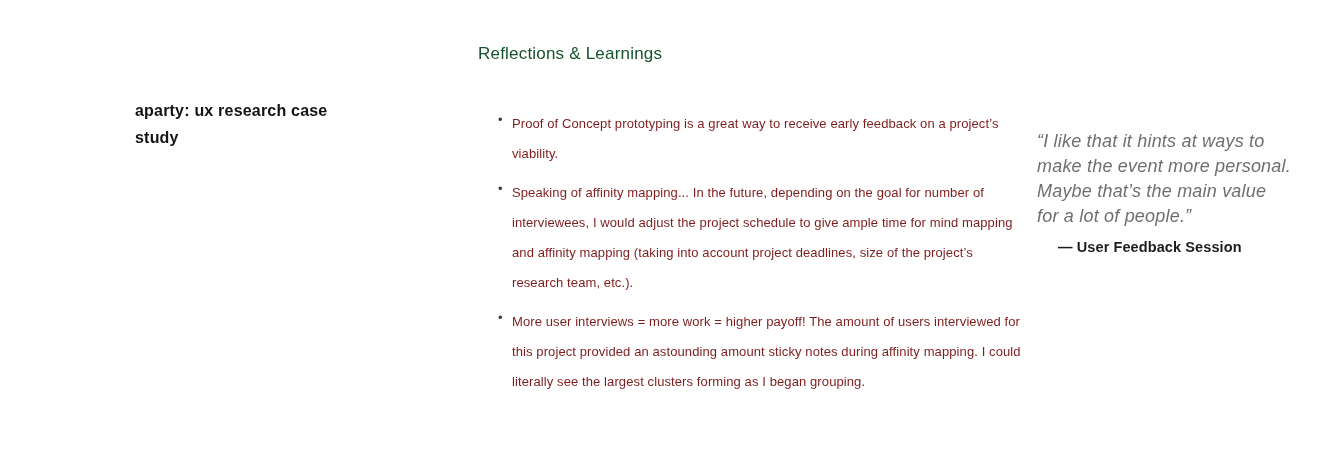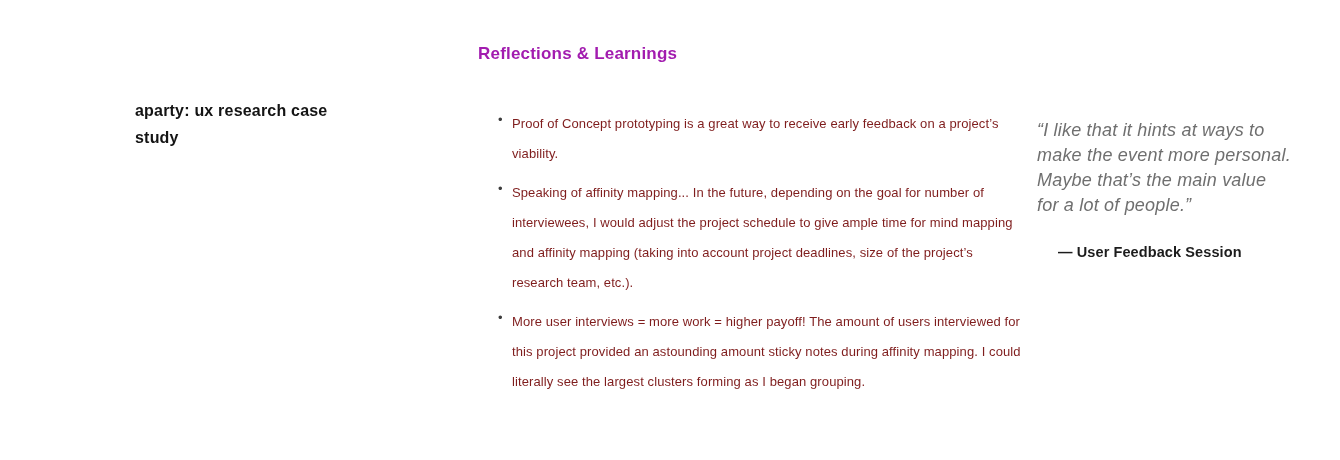--- a/index.html
+++ b/index.html
@@ -21,23 +21,23 @@
     line-height: 27px;
     letter-spacing: 0.2px;
     color: #141414;
     white-space: pre-line;
   }
   .section-heading {
     position: absolute;
     left: 478px;
     top: 44px;
     font-size: 17px;
-    font-weight: 700;
+    font-weight: 400;
     letter-spacing: 0.2px;
-    color: #a21caf;
+    color: #14532d;
     text-align: center;
   }
   .bullet-list {
     position: absolute;
     left: 498px;
     top: 109px;
     width: 528px;
     list-style: none;
   }
   .bullet-list li {
@@ -65,23 +65,24 @@
     width: 300px;
   }
   .quote-text {
     font-size: 18px;
     font-style: italic;
     font-weight: 400;
     line-height: 25px;
     letter-spacing: 0.2px;
     color: #6f6f6f;
     white-space: pre-line;
+    margin-top: 11px;
   }
   .quote-attribution {
-    margin-top: 24px;
+    margin-top: 8px;
     margin-left: 21px;
     font-size: 14.5px;
     font-weight: 700;
     line-height: 20px;
     letter-spacing: 0.1px;
     color: #1c1c1c;
   }
 </style>
 </head>
 <body>

